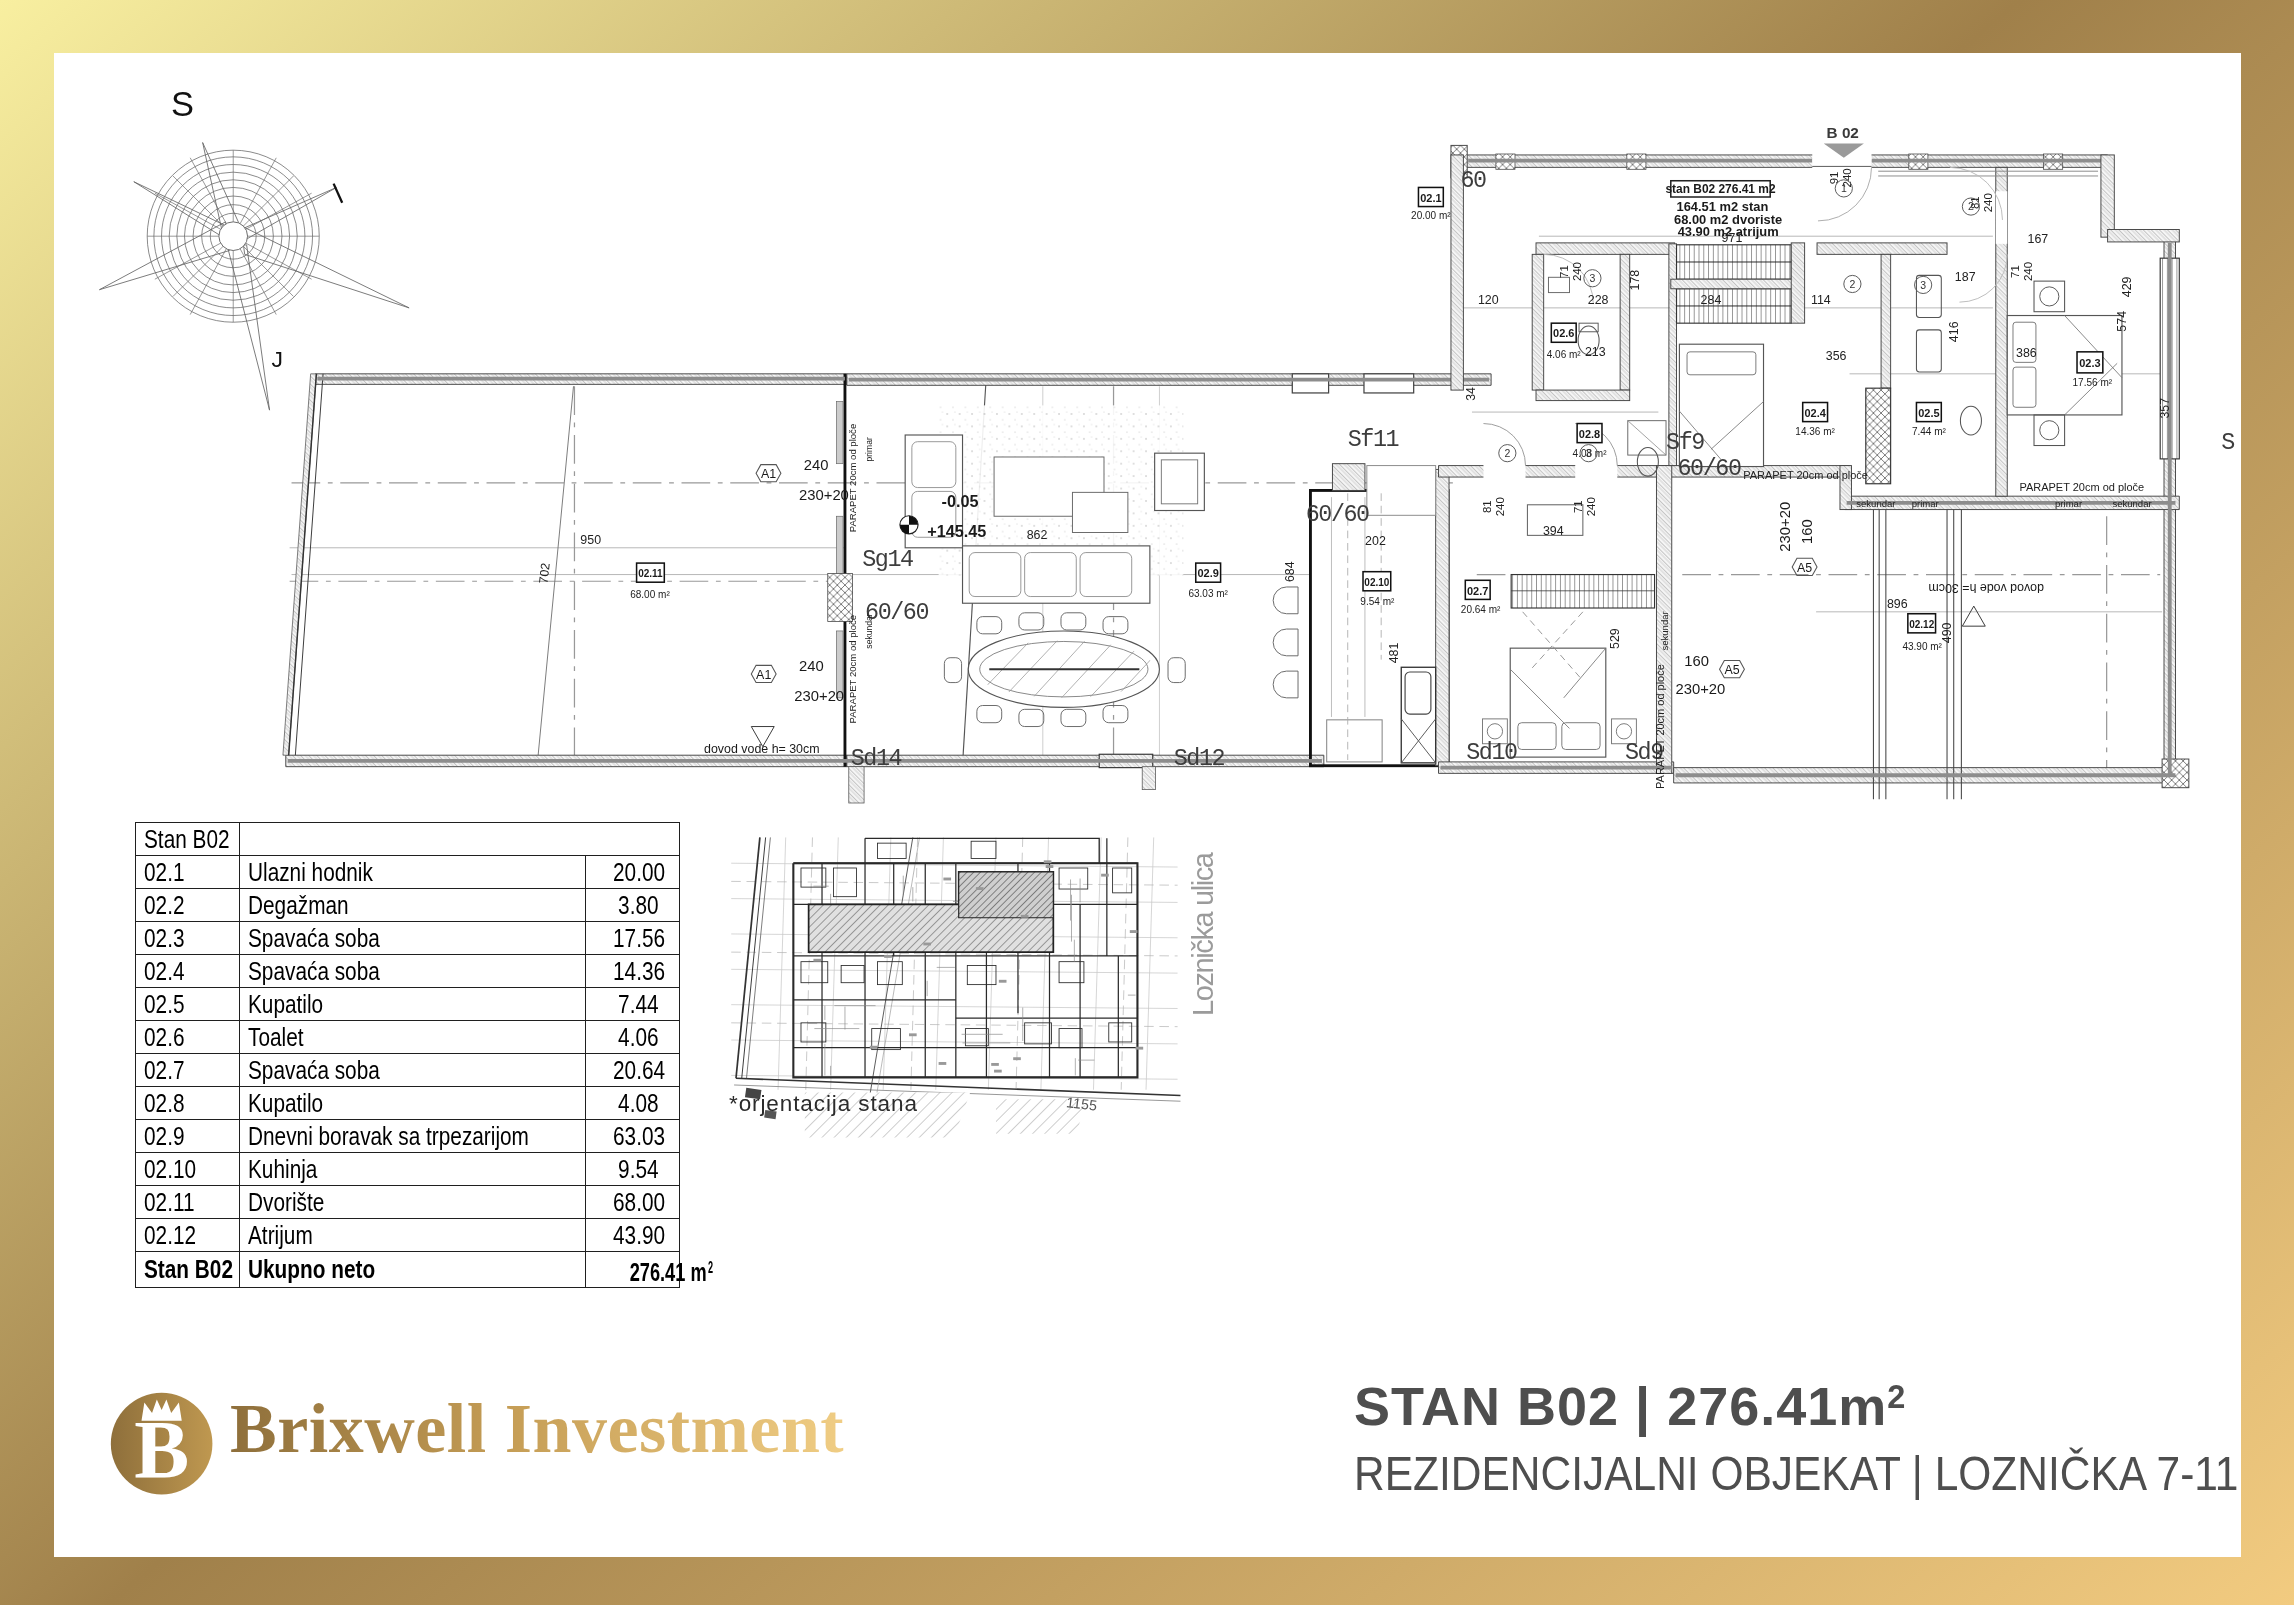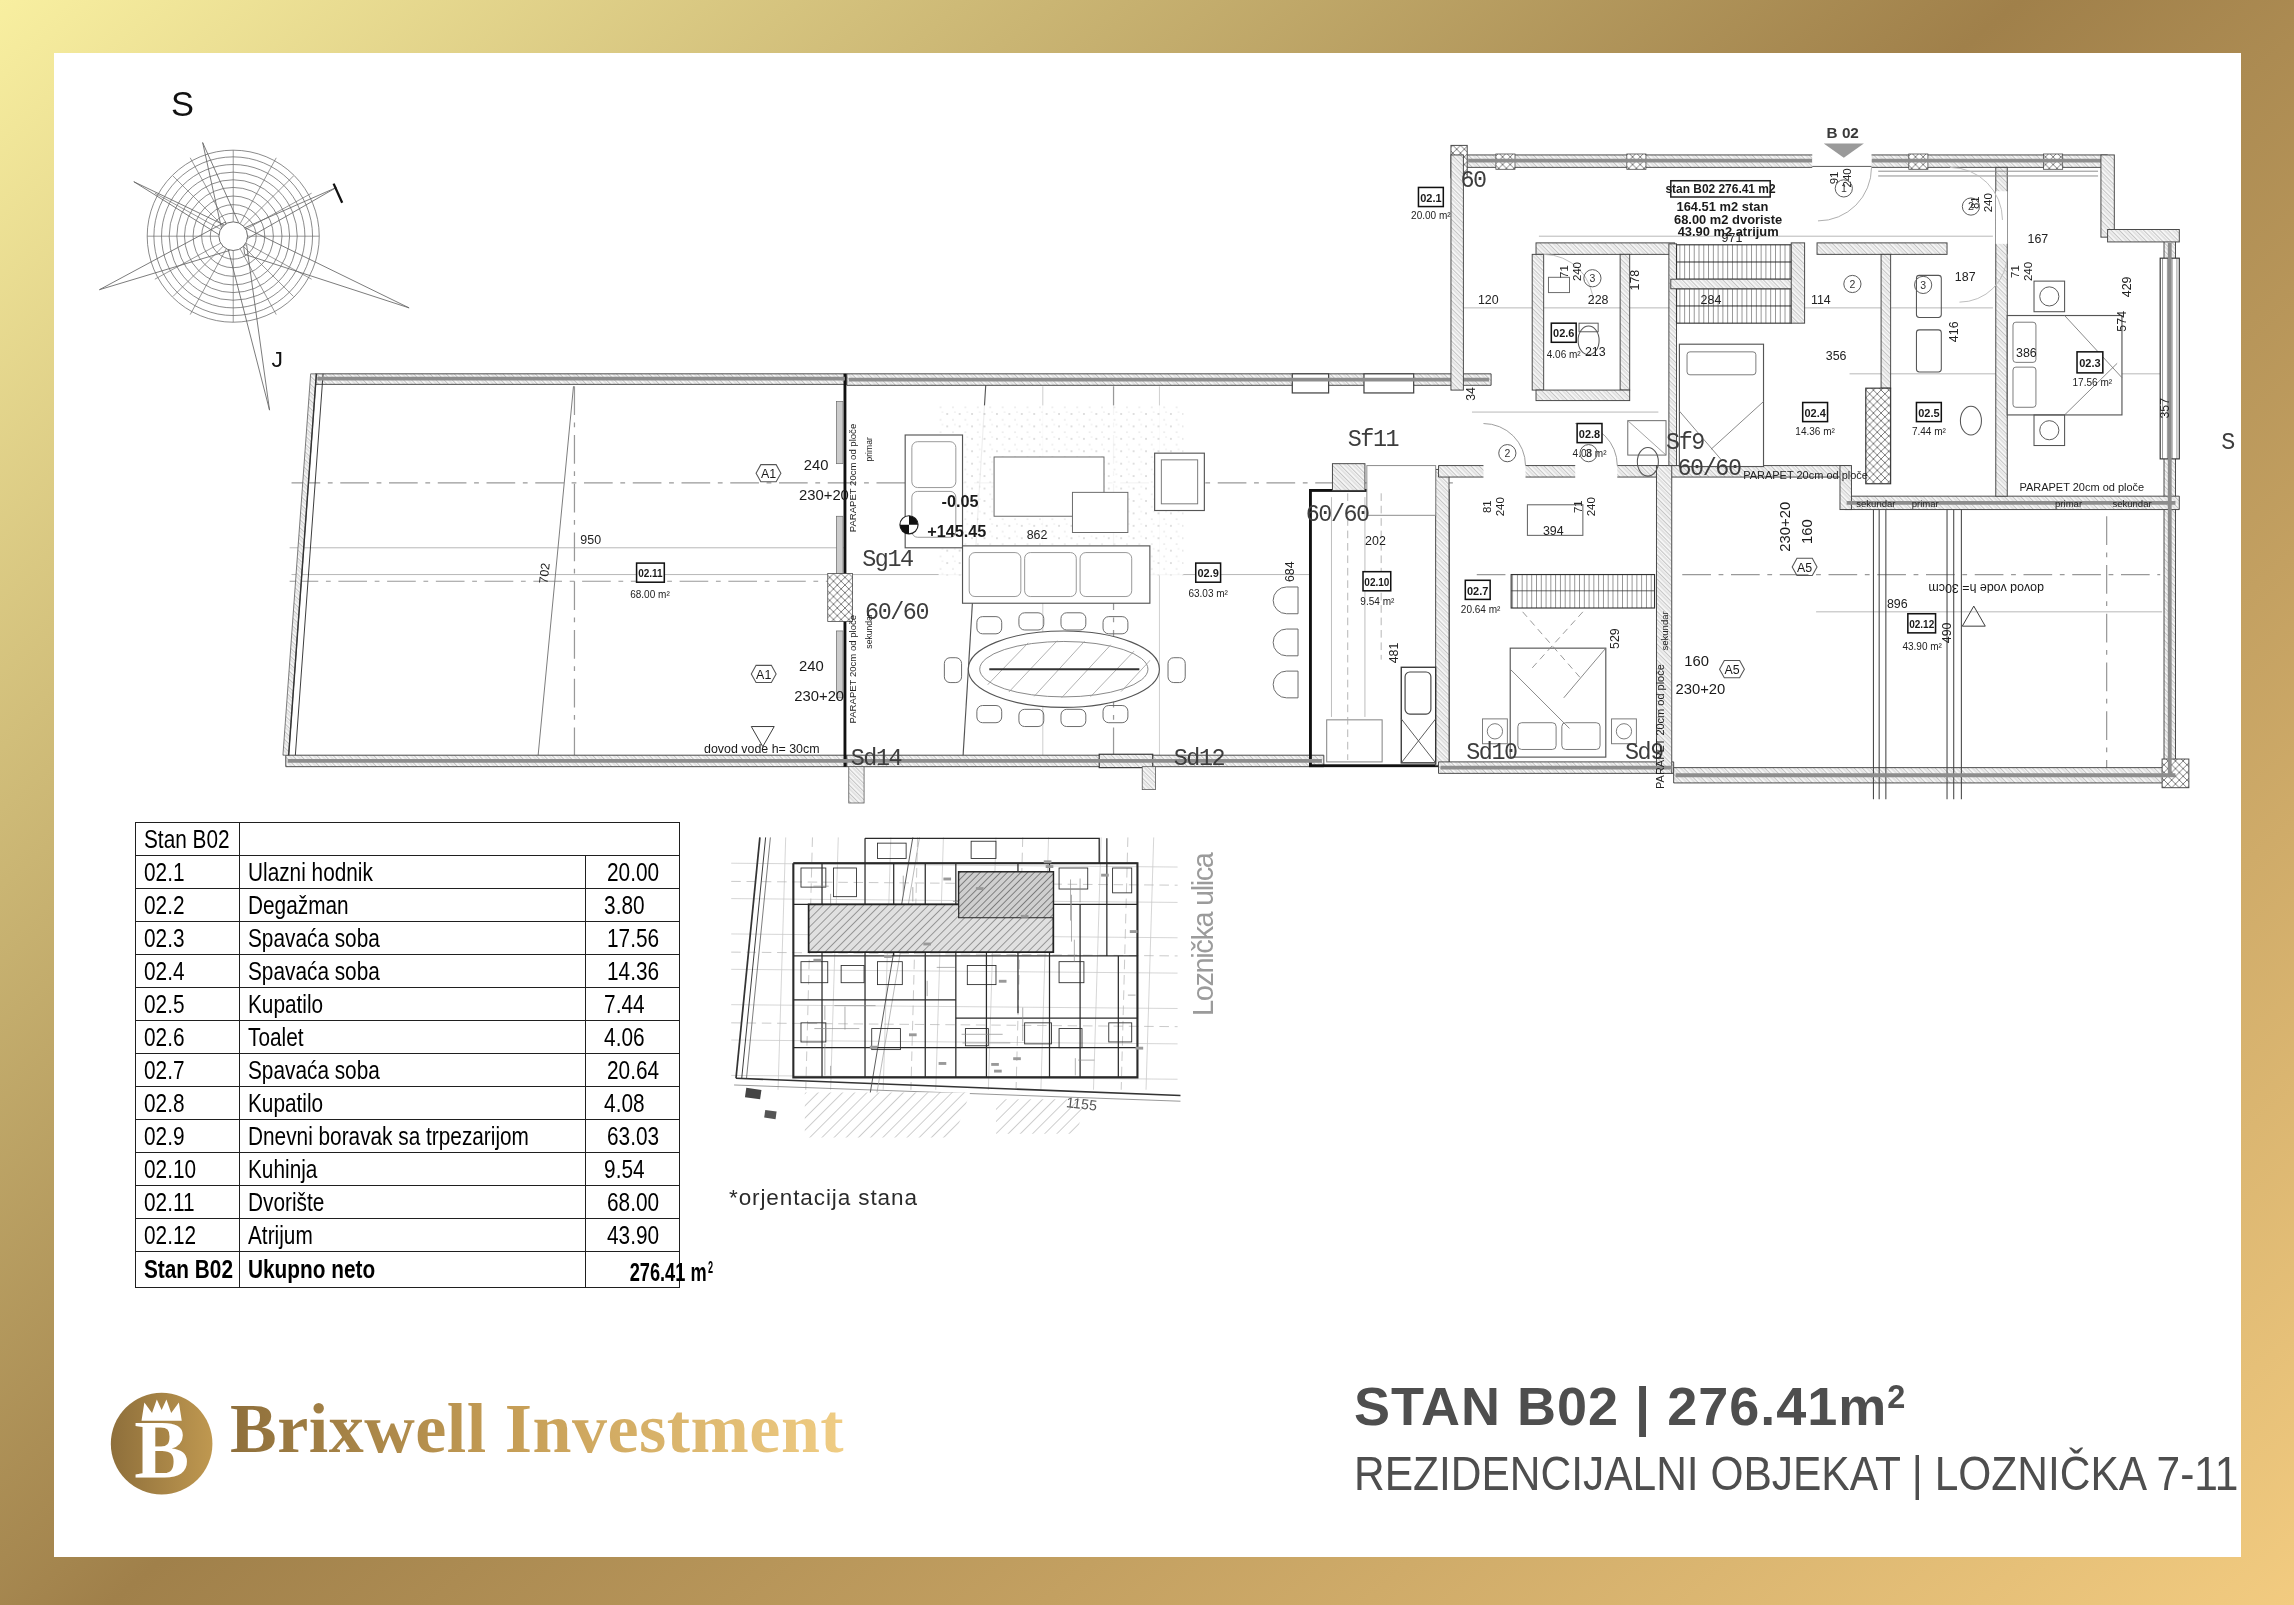--- a/index.html
+++ b/index.html
@@ -8,39 +8,39 @@
     background:linear-gradient(140deg,#f8efa0 0%,#a0804a 48%,#f2cb80 100%);
     font-family:"Liberation Sans",sans-serif;}
   .inner{position:absolute;left:54px;top:53px;width:2187px;height:1504px;background:#ffffff;}
   .abs{position:absolute;}
 
   
   .tbl{position:absolute;left:135px;top:822px;width:544px;border-collapse:collapse;
        table-layout:fixed;font-size:26px;color:#000;}
   .tbl td{border:1.9px solid #1f1f1f;height:33px;padding:0 6.7px 0 7.6px;line-height:30px;
        white-space:nowrap;overflow:visible;}
-  .tbl td.v{text-align:left;direction:rtl;}
+  .tbl td.v{text-align:center;direction:rtl;}
   .tbl td span{display:inline-block;transform:scaleX(0.8);transform-origin:left center;}
   .tbl td.v span{transform-origin:right center;}
   .tbl tr.last td{font-weight:bold;}
   .sup{font-size:16.3px;vertical-align:7.6px;}
 
   
   .wordmark{position:absolute;left:230px;top:1389px;font-family:"Liberation Serif",serif;
     font-weight:bold;font-size:70px;letter-spacing:0.5px;
     background:linear-gradient(90deg,#8e6f3b 0%,#c59d55 45%,#f0cd84 100%);
     -webkit-background-clip:text;background-clip:text;color:transparent;white-space:nowrap;}
 
   
   .t1{position:absolute;left:1354px;top:1375px;font-size:54px;font-weight:bold;color:#4e4e4e;
       letter-spacing:1px;white-space:nowrap;}
   .t1 .sup2{font-size:32.5px;vertical-align:17px;}
   .t2{position:absolute;left:1354px;top:1446px;font-size:48px;font-weight:normal;color:#4e4e4e;
       white-space:nowrap;transform:scaleX(0.885);transform-origin:left center;}
-  .cap{position:absolute;left:729px;top:1185px;font-size:22.5px;color:#2b2b2b;letter-spacing:0.9px;}
+  .cap{position:absolute;left:729px;top:1091px;font-size:22.5px;color:#2b2b2b;letter-spacing:0.9px;}
   .lu{position:absolute;left:1187px;top:853px;width:34px;height:163px;color:#9b9b9b;font-size:29px;
       writing-mode:vertical-rl;transform:rotate(180deg);white-space:nowrap;letter-spacing:-1.4px;}
 </style>
 </head>
 <body>
 <div class="page">
   <div class="inner"></div>
 
   <svg class="abs" style="left:0;top:0" width="2294" height="1606" viewBox="0 0 2400 1680">
     <defs>

